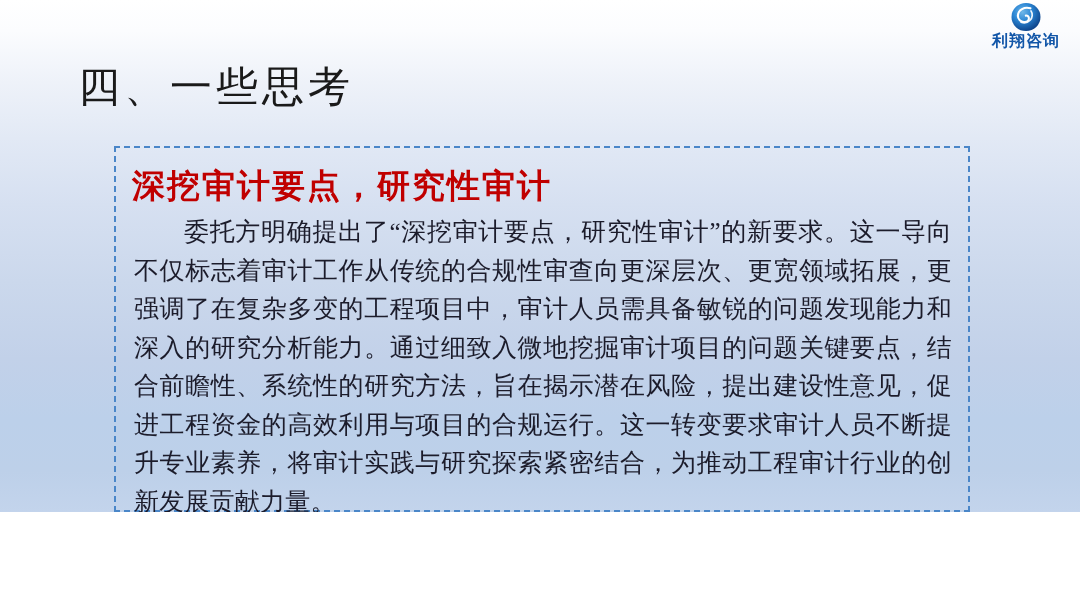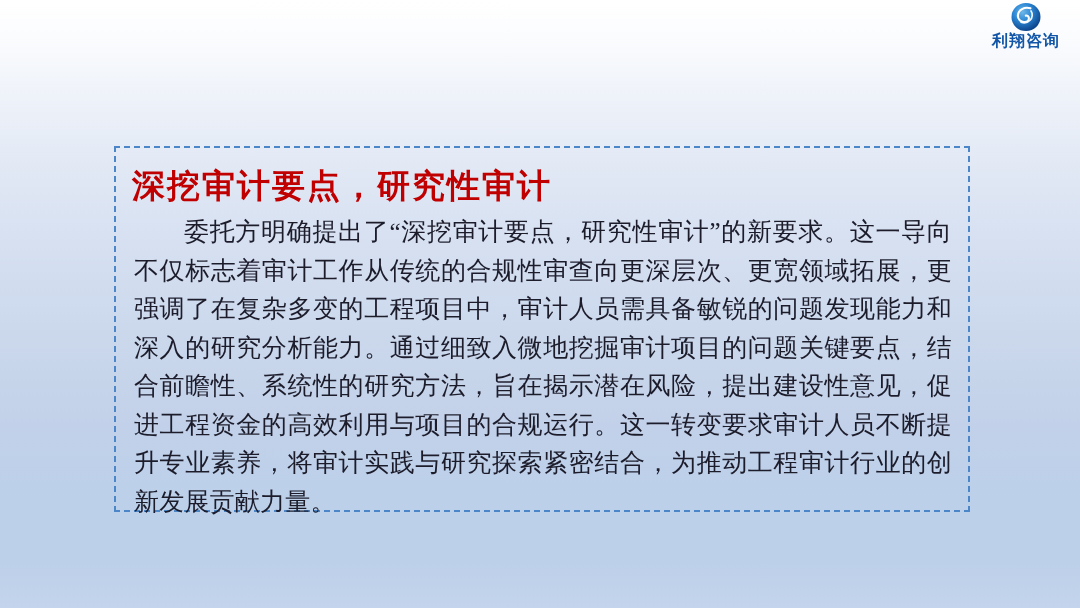--- a/index.html
+++ b/index.html
@@ -9,21 +9,21 @@
   body {
     width: 1080px;
     height: 608px;
     overflow: hidden;
     font-family: "Liberation Serif", "DejaVu Serif", serif;
   }
 
   .slide {
     position: relative;
     width: 1080px;
-    height: 608px;
+    height: 512px;
     background: linear-gradient(to bottom,
         #ffffff 0%,
         #fbfcfe 6%,
         #eef2f9 16%,
         #e2e9f5 27%,
         #d6e0f1 40%,
         #cbd8ec 55%,
         #c2d1e9 70%,
         #bcd0ea 82%,
         #bdd0e9 92%,
@@ -125,19 +125,20 @@
           </radialGradient>
         </defs>
         <ellipse cx="17" cy="15" rx="14.5" ry="14" fill="url(#gball)"></ellipse>
         <path d="M21.5 6.3c-6.2-1.9-12.2 1.6-12.6 7.1-0.3 4.0 3.0 6.9 6.7 6.6 2.6-0.2 4.4-1.9 4.3-3.9-0.1-1.7-1.5-2.8-3.1-2.5" fill="none" stroke="#ffffff" stroke-width="2.1" stroke-linecap="round"></path>
         <path d="M22.0 9.0c1.9 2.6 1.6 6.6-0.9 9.2-2.4 2.5-6.0 3.2-9.0 2.0" fill="none" stroke="#ffffff" stroke-width="1.7" stroke-linecap="round" opacity="0.92"></path>
       </svg>
     </span>
     <span class="logo-text">利翔咨询</span>
   </div>
 
+  <div class="slide-title">四、一些思考</div>
 
   <div class="content-box">
     <div class="box-heading">深挖审计要点，研究性审计</div>
     <p class="box-paragraph">委托方明确提出了“深挖审计要点，研究性审计”的新要求。这一导向不仅标志着审计工作从传统的合规性审查向更深层次、更宽领域拓展，更强调了在复杂多变的工程项目中，审计人员需具备敏锐的问题发现能力和深入的研究分析能力。通过细致入微地挖掘审计项目的问题关键要点，结合前瞻性、系统性的研究方法，旨在揭示潜在风险，提出建设性意见，促进工程资金的高效利用与项目的合规运行。这一转变要求审计人员不断提升专业素养，将审计实践与研究探索紧密结合，为推动工程审计行业的创新发展贡献力量。</p>
   </div>
 
 </div>
 
 </body></html>

